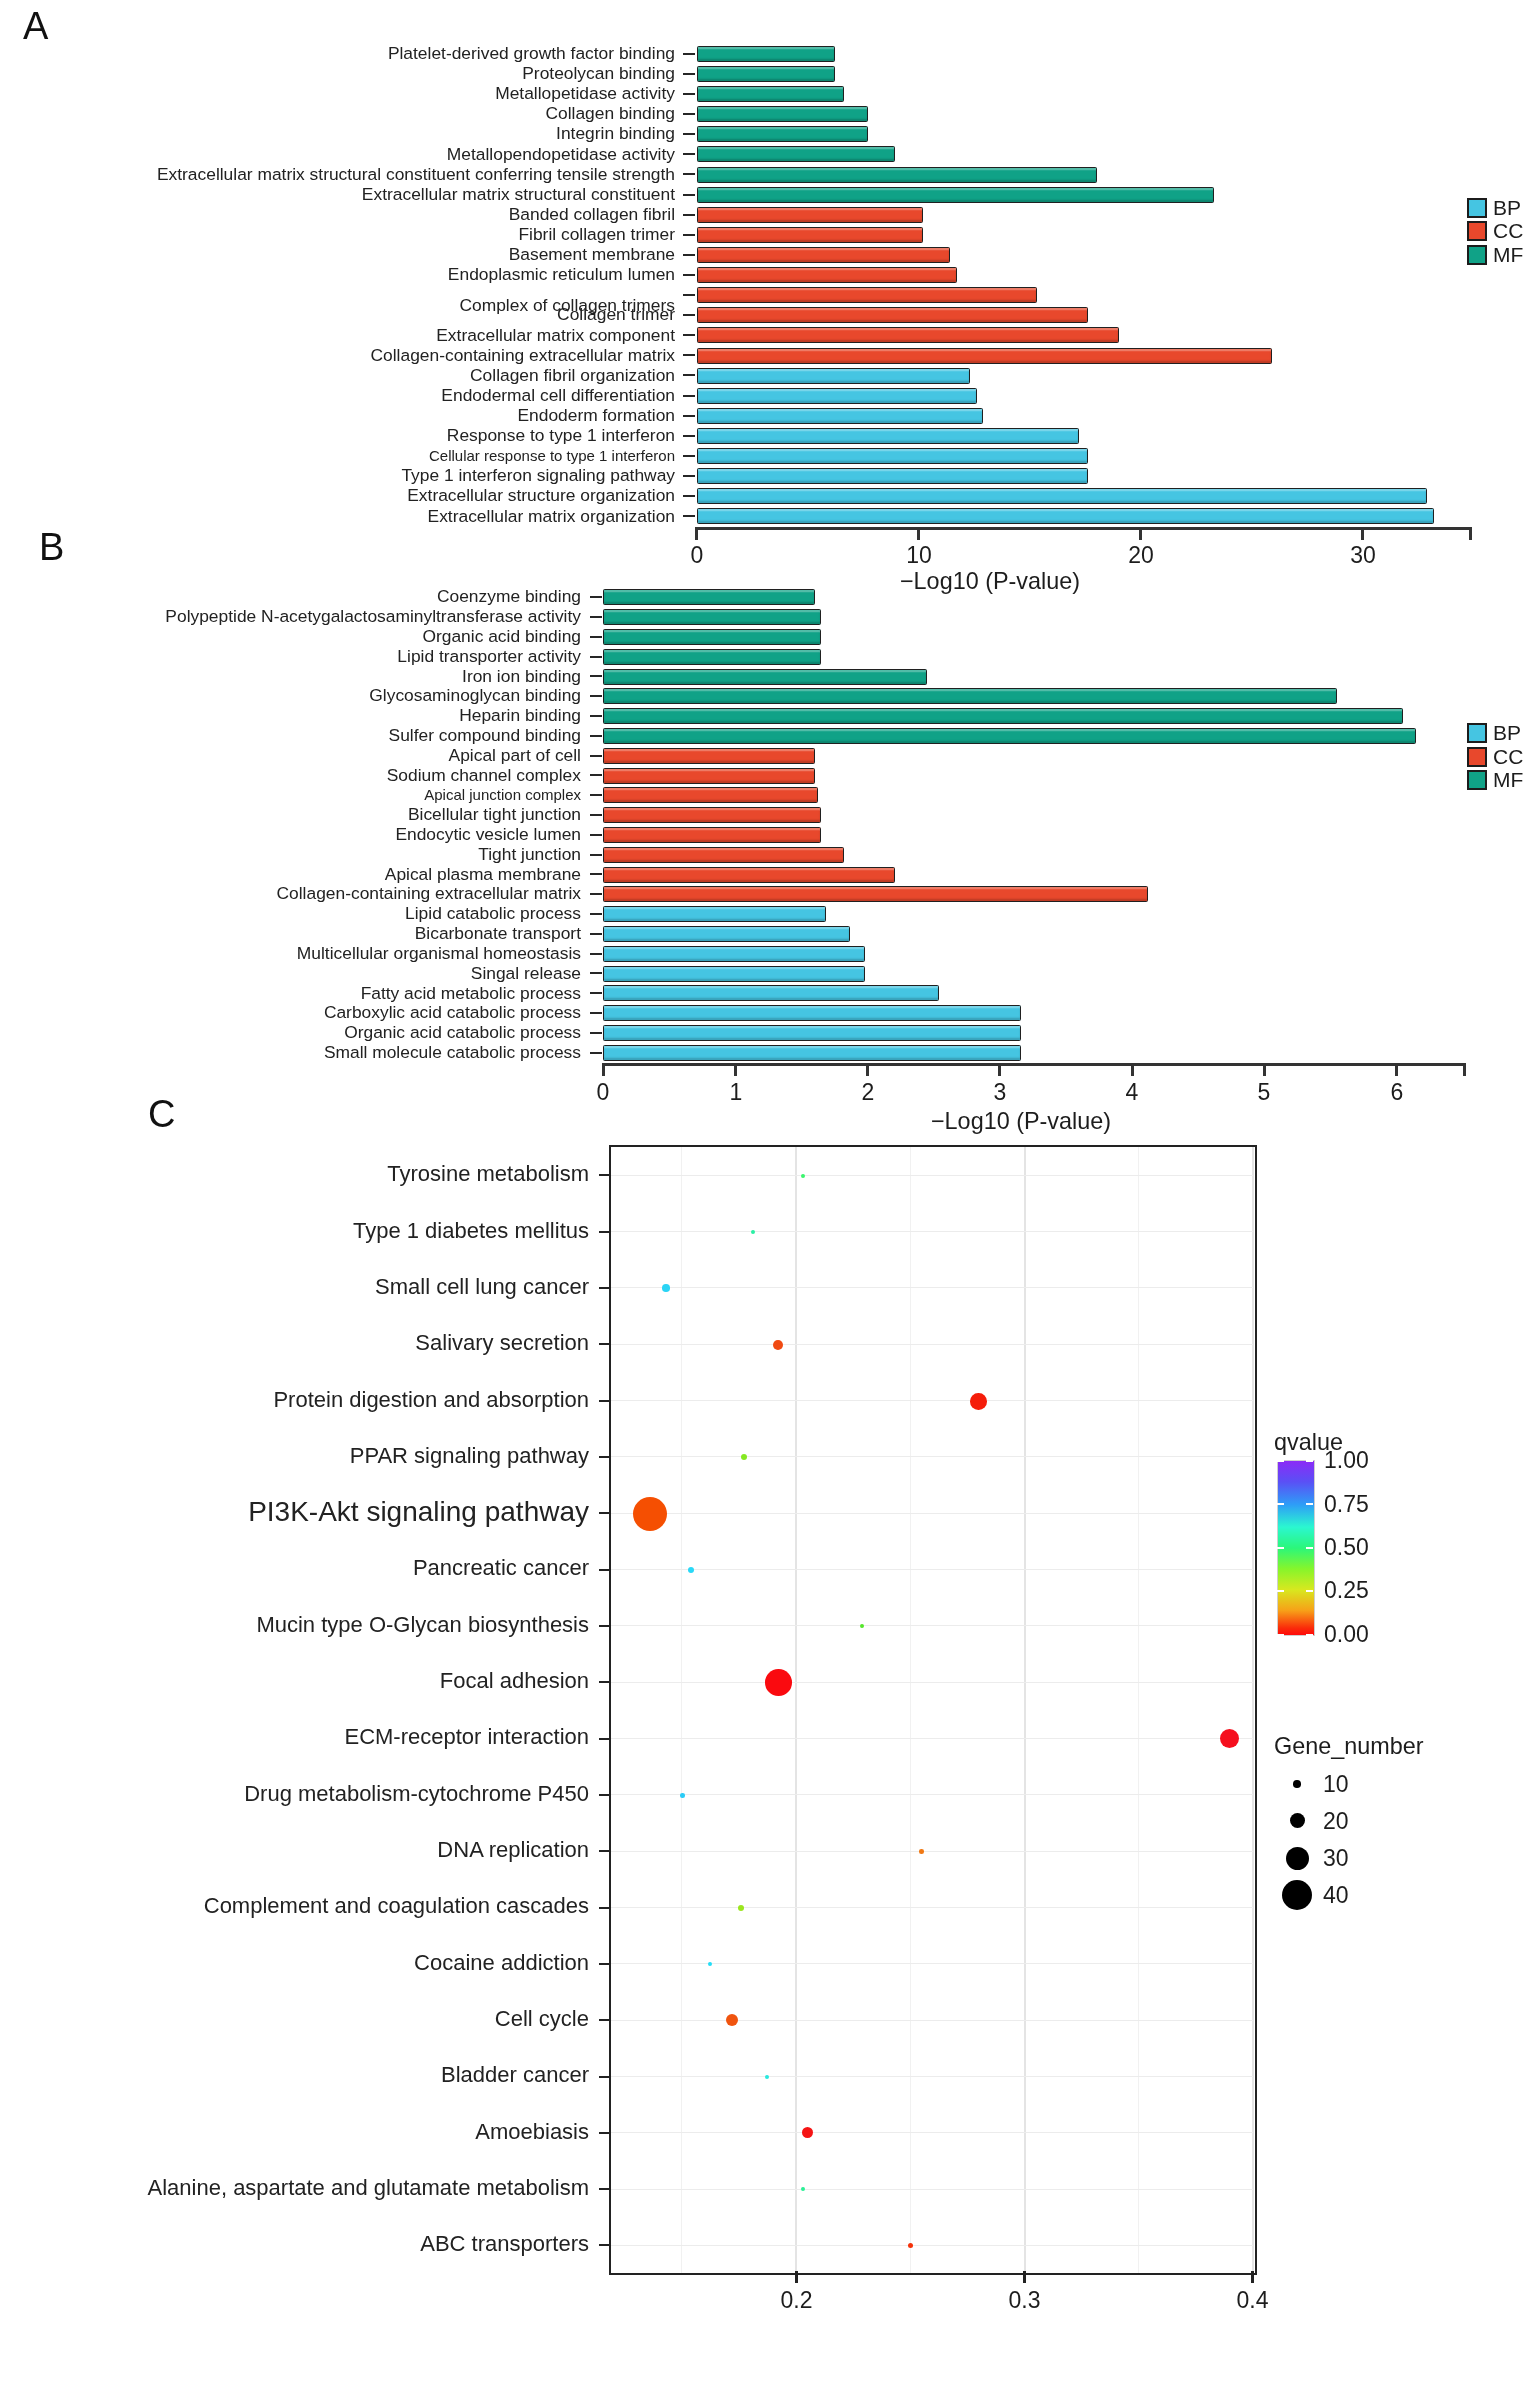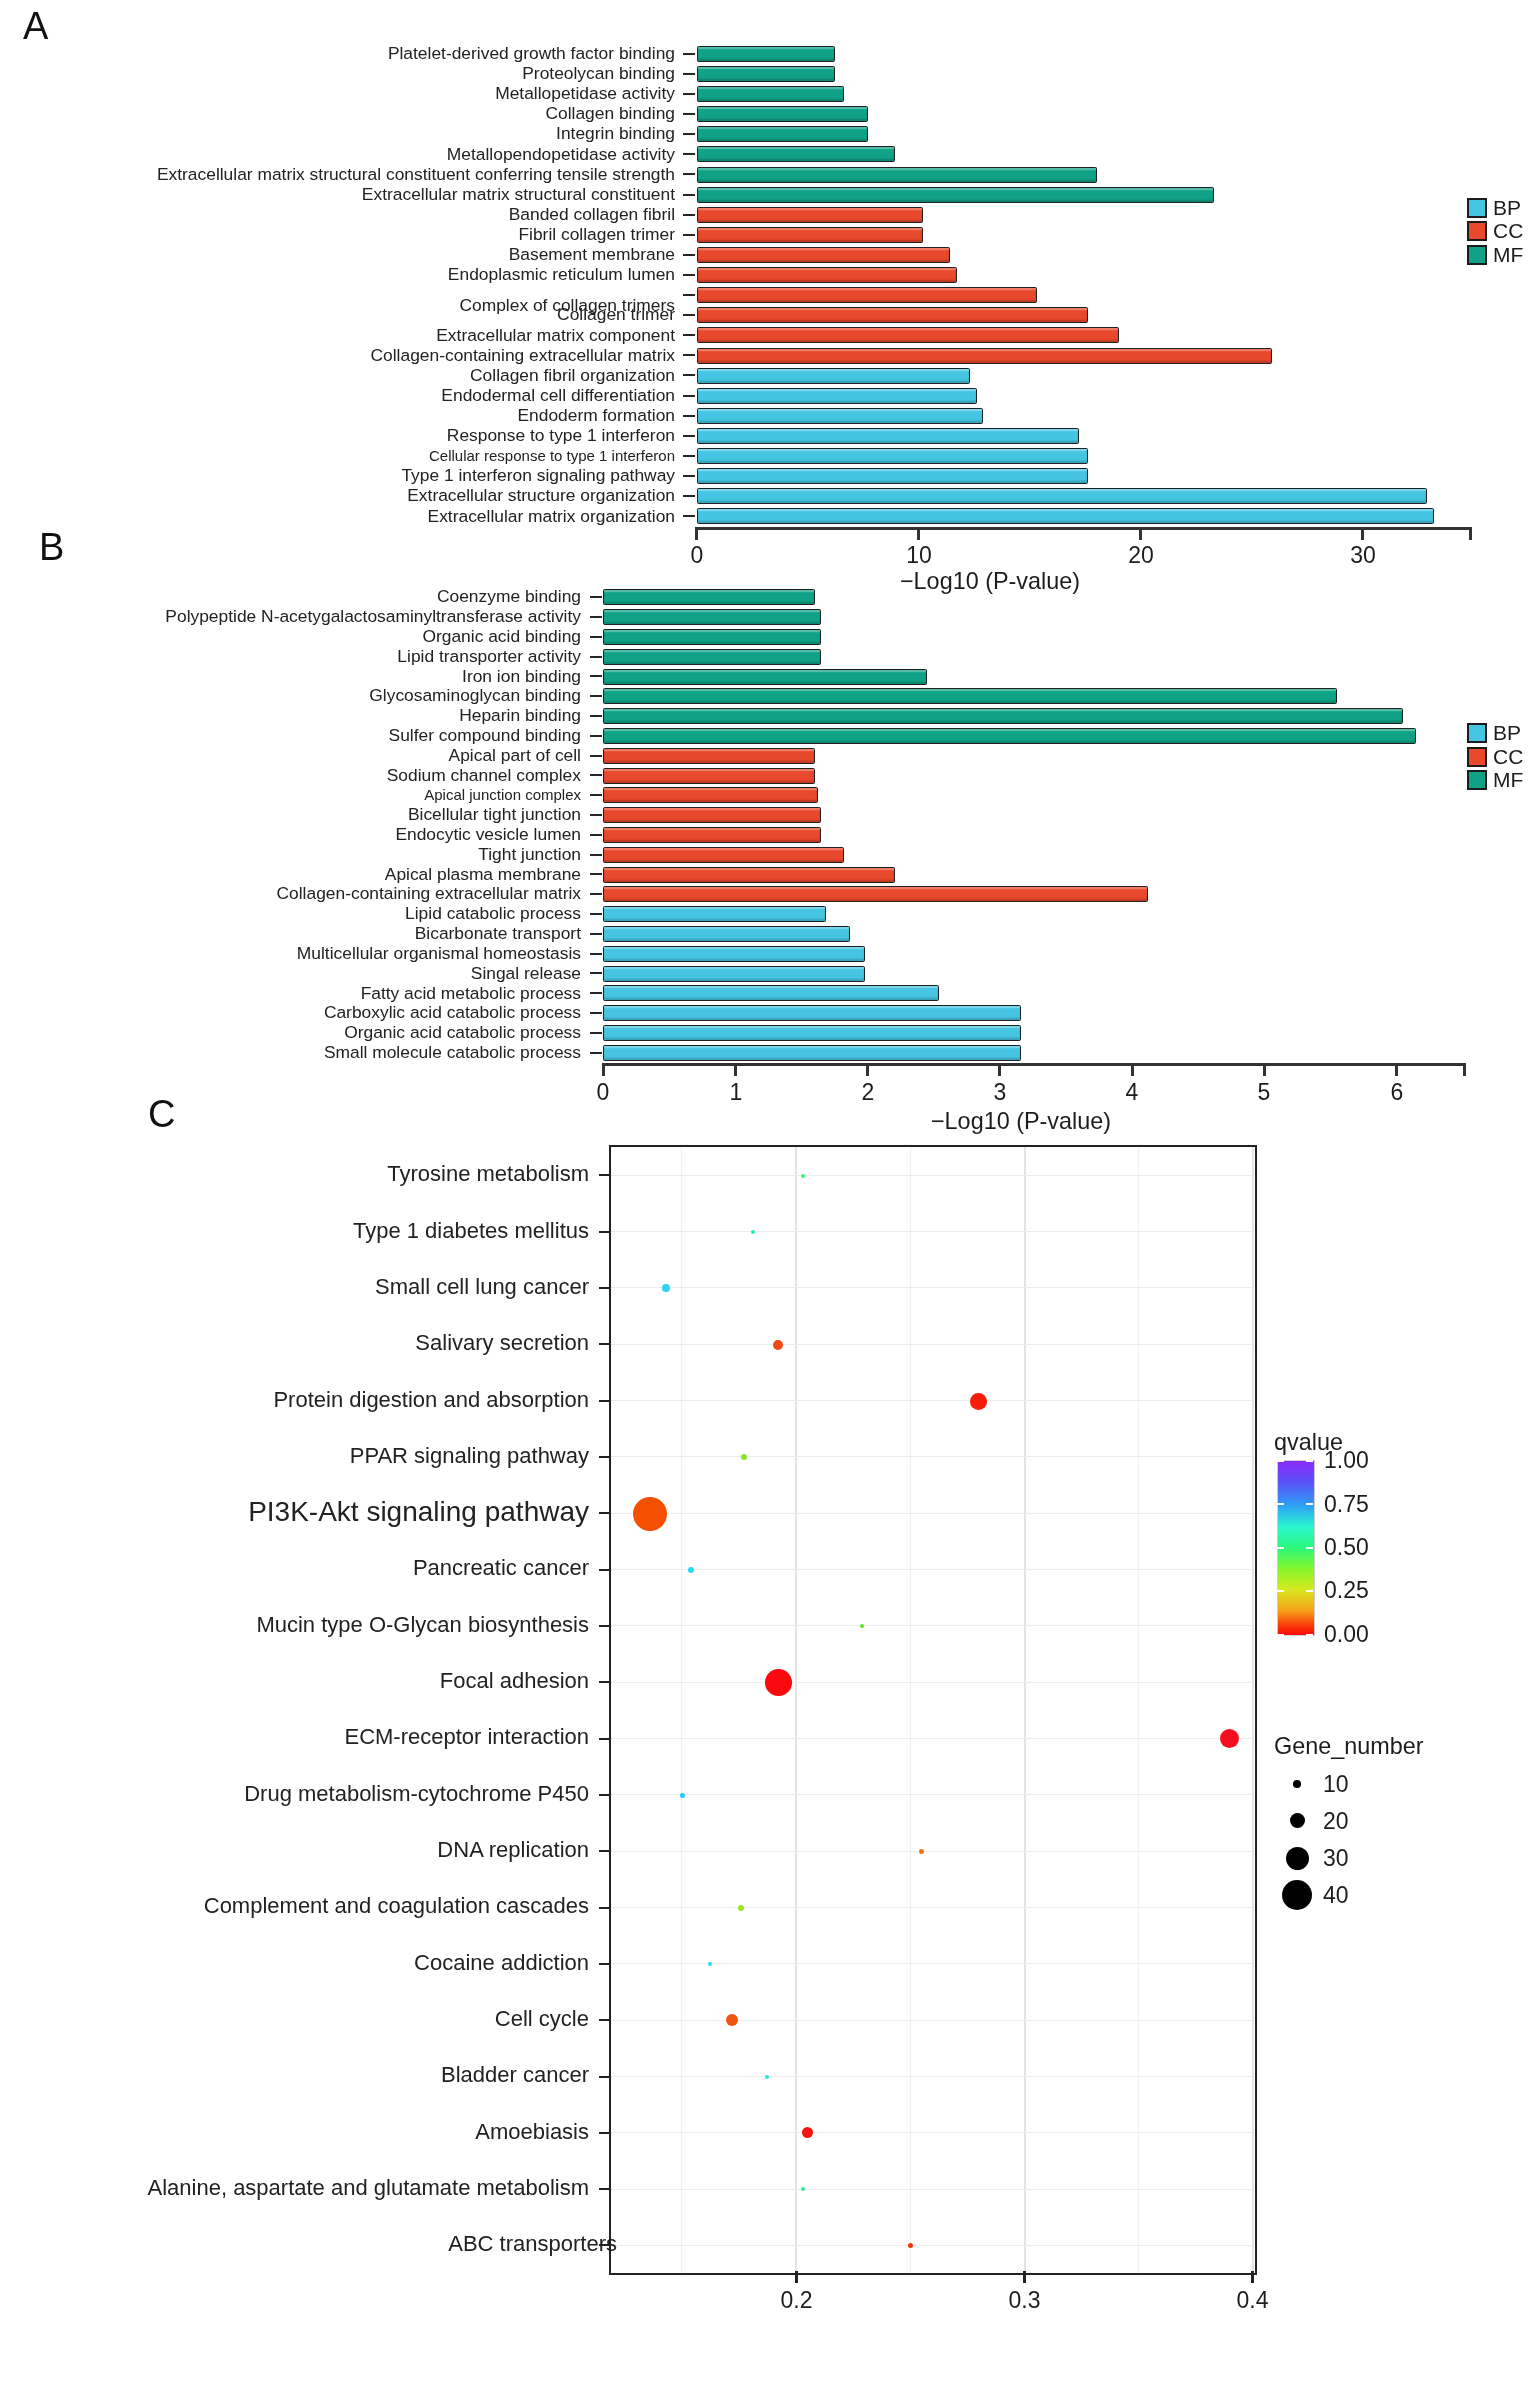--- a/index.html
+++ b/index.html
@@ -280,21 +280,21 @@
     <div class="abs" style="left: 599px; top: 2076px; width: 9.8px; height: 2.4px; background: rgb(34, 34, 34);"></div>
     <div class="abs cat-label" style="left: 0px; top: 2065px; width: 589px; font-size: 22px;">Bladder cancer</div>
     <div class="abs grid-h" style="left: 611px; top: 2132px; width: 642px; height: 1.2px; background: rgb(236, 236, 236);"></div>
     <div class="abs" style="left: 599px; top: 2132px; width: 9.8px; height: 2.4px; background: rgb(34, 34, 34);"></div>
     <div class="abs cat-label" style="left: 0px; top: 2122px; width: 589px; font-size: 22px;">Amoebiasis</div>
     <div class="abs grid-h" style="left: 611px; top: 2189px; width: 642px; height: 1.2px; background: rgb(236, 236, 236);"></div>
     <div class="abs" style="left: 599px; top: 2188px; width: 9.8px; height: 2.4px; background: rgb(34, 34, 34);"></div>
     <div class="abs cat-label" style="left: 0px; top: 2178px; width: 589px; font-size: 22px;">Alanine, aspartate and glutamate metabolism</div>
     <div class="abs grid-h" style="left: 611px; top: 2245px; width: 642px; height: 1.2px; background: rgb(236, 236, 236);"></div>
     <div class="abs" style="left: 599px; top: 2244px; width: 9.8px; height: 2.4px; background: rgb(34, 34, 34);"></div>
-    <div class="abs cat-label" style="left: 0px; top: 2234px; width: 589px; font-size: 22px; padding-left: 28px;">ABC transporters</div>
+    <div class="abs cat-label" style="left: 0px; top: 2234px; width: 589px; font-size: 22px;">ABC transporters</div>
     <div class="abs point" style="left: 801px; top: 1174px; width: 3.8px; height: 3.8px; background: rgb(59, 245, 110);"></div>
     <div class="abs point" style="left: 751px; top: 1230px; width: 3.8px; height: 3.8px; background: rgb(43, 239, 165);"></div>
     <div class="abs point" style="left: 662px; top: 1284px; width: 7.6px; height: 7.6px; background: rgb(43, 212, 245);"></div>
     <div class="abs point" style="left: 773px; top: 1340px; width: 9.8px; height: 9.8px; background: rgb(240, 74, 18);"></div>
     <div class="abs point" style="left: 970px; top: 1393px; width: 16.6px; height: 16.6px; background: rgb(245, 29, 10);"></div>
     <div class="abs point" style="left: 741px; top: 1454px; width: 6px; height: 6px; background: rgb(134, 232, 34);"></div>
     <div class="abs point" style="left: 633px; top: 1497px; width: 34px; height: 34px; background: rgb(245, 79, 2);"></div>
     <div class="abs point" style="left: 688px; top: 1567px; width: 6px; height: 6px; background: rgb(41, 216, 247);"></div>
     <div class="abs point" style="left: 860px; top: 1624px; width: 3.8px; height: 3.8px; background: rgb(85, 230, 43);"></div>
     <div class="abs point" style="left: 765px; top: 1669px; width: 26.5px; height: 26.5px; background: rgb(250, 10, 15);"></div>

